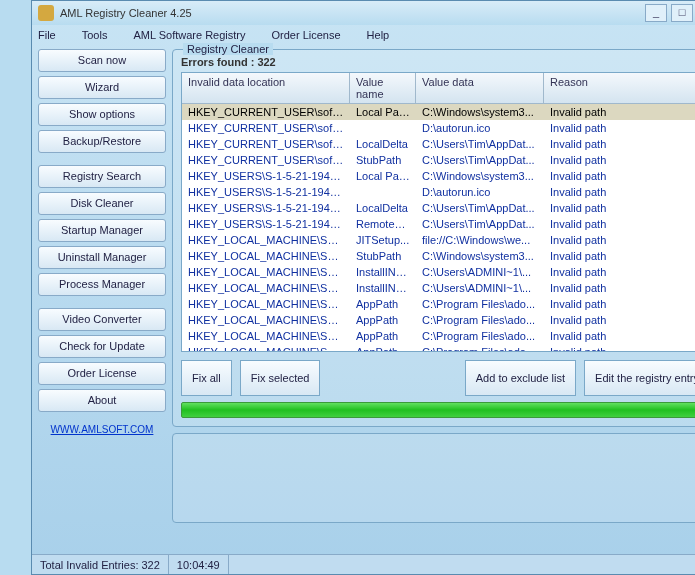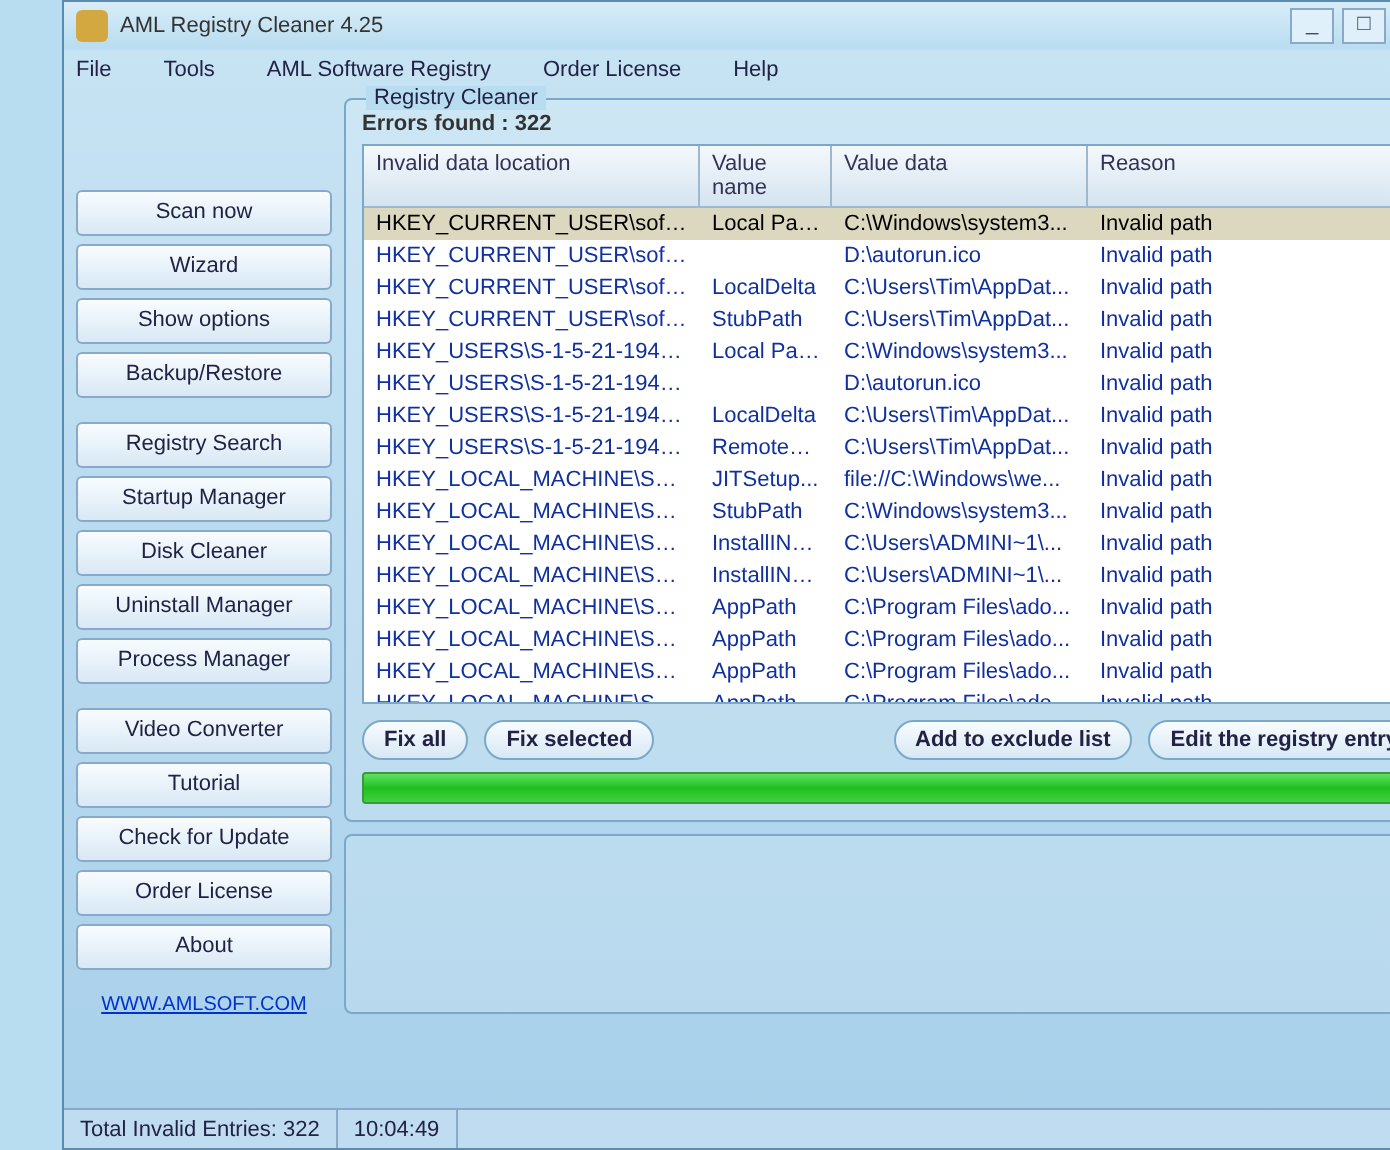--- a/index.html
+++ b/index.html
@@ -6,38 +6,38 @@
     body { background: #b8dcf0; width: 695px; height: 575px; overflow: hidden; }
     .window { width: 695px; height: 575px; background: linear-gradient(to bottom, #c8e4f4, #a8d0ea); border: 1px solid #5a8bb0; display: flex; flex-direction: column; margin-left: 31px; }
     .title-bar { height: 24px; display: flex; align-items: center; padding: 0 6px; background: linear-gradient(to bottom, #d8ecf8, #b8dcf0); }
     .title-icon { width: 16px; height: 16px; background: #d4a840; border-radius: 3px; margin-right: 6px; }
     .title-text { flex: 1; color: #333; font-weight: normal; }
     .title-controls { display: flex; gap: 4px; }
     .title-btn { width: 22px; height: 18px; border: 1px solid #88aac8; background: #e0f0fa; color: #446; text-align: center; line-height: 14px; cursor: pointer; }
     .menu-bar { height: 20px; display: flex; align-items: center; padding: 0 6px; gap: 26px; color: #224; }
     .menu-item { cursor: pointer; }
     .main-area { flex: 1; display: flex; padding: 4px 6px 0 6px; gap: 6px; }
-    .sidebar { width: 128px; display: flex; flex-direction: column; gap: 4px; justify-content: center; }
+    .sidebar { width: 128px; display: flex; flex-direction: column; gap: 4px; }
     .side-btn { height: 23px; background: linear-gradient(to bottom, #f8fcff, #d8e8f4); border: 1px solid #88aac8; border-radius: 3px; text-align: center; line-height: 21px; color: #224; cursor: pointer; }
     .side-gap { height: 4px; }
     .side-link { color: #0033cc; text-decoration: underline; text-align: center; margin-top: 8px; cursor: pointer; font-size: 10px; }
     .content { flex: 1; display: flex; flex-direction: column; }
     .group-box { border: 1px solid #7aa8c8; border-radius: 4px; padding: 6px 8px 8px 8px; background: rgba(255,255,255,0.15); position: relative; }
     .group-label { position: absolute; top: -7px; left: 10px; background: #b8dcf0; padding: 0 4px; color: #224; font-size: 11px; }
     .errors-found { color: #333; margin-bottom: 4px; font-weight: bold; }
     .table-wrap { background: #fff; border: 1px solid #7aa8c8; height: 280px; display: flex; flex-direction: column; }
     .table-head { display: flex; background: linear-gradient(to bottom, #f4f8fc, #d4e4f0); border-bottom: 1px solid #a0b8cc; }
     .th { padding: 3px 6px; border-right: 1px solid #a0b8cc; color: #335; font-weight: normal; }
     .col1 { width: 168px; } .col2 { width: 66px; } .col3 { width: 128px; } .col4 { flex: 1; }
     .table-body { flex: 1; overflow-y: scroll; }
     .tr { display: flex; padding: 1px 0; color: #1030a0; font-size: 10px; }
     .tr.sel { background: #dcd8c0; color: #000; }
     .td { padding: 1px 6px; white-space: nowrap; overflow: hidden; text-overflow: ellipsis; }
     .action-row { display: flex; gap: 8px; margin-top: 8px; }
-    .action-btn { height: 20px; padding: 0 10px; background: linear-gradient(to bottom, #f8fcff, #d8e8f4); border: 1px solid #7aa8c8; border-radius: 11px; color: #224; cursor: pointer; font-weight: bold; }
+    .action-btn { height: 36px; padding: 0 10px; background: linear-gradient(to bottom, #f8fcff, #d8e8f4); border: 1px solid #7aa8c8; border-radius: 0; color: #224; cursor: pointer; font-weight: normal; }
     .action-spacer { flex: 1; }
     .progress-bar { height: 16px; margin-top: 6px; background: linear-gradient(to bottom, #60e060, #20c020, #40d040); border: 1px solid #3a9a3a; border-radius: 2px; }
     .lower-group { border: 1px solid #7aa8c8; border-radius: 4px; margin-top: 6px; height: 90px; background: rgba(255,255,255,0.15); }
     .status-bar { height: 20px; border-top: 1px solid #88aac8; display: flex; align-items: flex-start; background: #c0dcf0; margin-top: auto; }
     .status-cell { padding: 0 8px; border-right: 1px solid #88aac8; height: 100%; line-height: 20px; color: #224; }
   </style>
 </head>
 <body>
 
 <div class="window">
@@ -60,27 +60,26 @@
   </div>
 
   <div class="main-area">
     <div class="sidebar">
       <div class="side-btn">Scan now</div>
       <div class="side-btn">Wizard</div>
       <div class="side-btn">Show options</div>
       <div class="side-btn">Backup/Restore</div>
       <div class="side-gap"></div>
       <div class="side-btn">Registry Search</div>
+      <div class="side-btn">Disk Cleaner</div>
       <div class="side-btn">Startup Manager</div>
-      <div class="side-btn">Disk Cleaner</div>
       <div class="side-btn">Uninstall Manager</div>
       <div class="side-btn">Process Manager</div>
       <div class="side-gap"></div>
       <div class="side-btn">Video Converter</div>
-      <div class="side-btn">Tutorial</div>
       <div class="side-btn">Check for Update</div>
       <div class="side-btn">Order License</div>
       <div class="side-btn">About</div>
       <div class="side-link">WWW.AMLSOFT.COM</div>
     </div>
 
     <div class="content">
       <div class="group-box">
         <div class="group-label">Registry Cleaner</div>
         <div class="errors-found">Errors found : 322</div>

